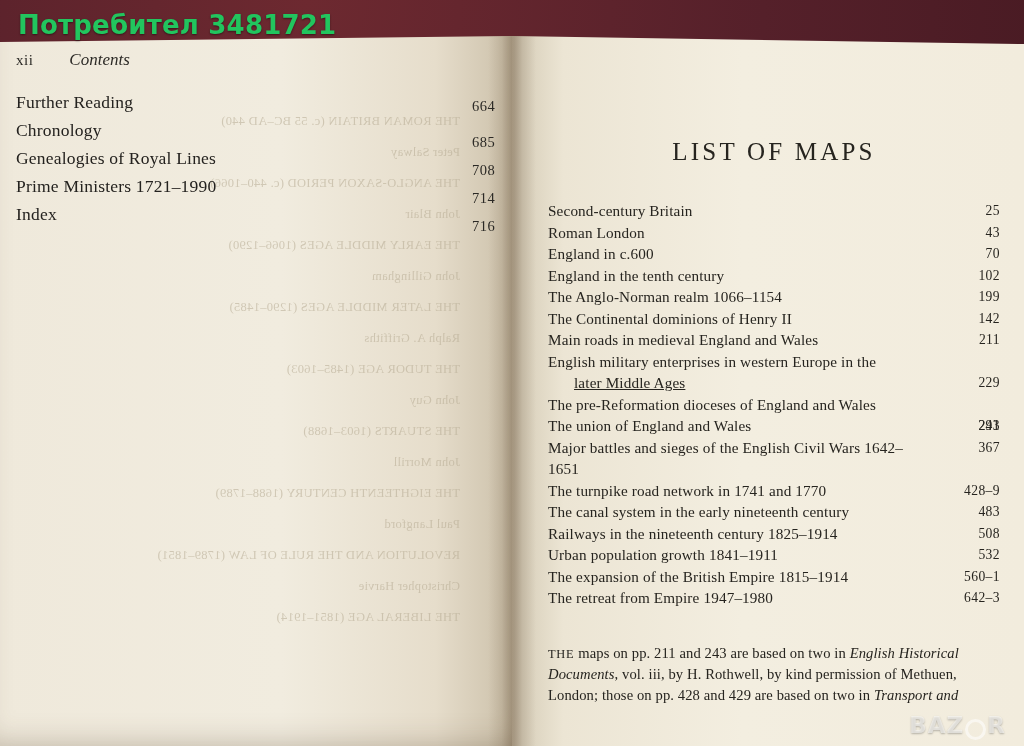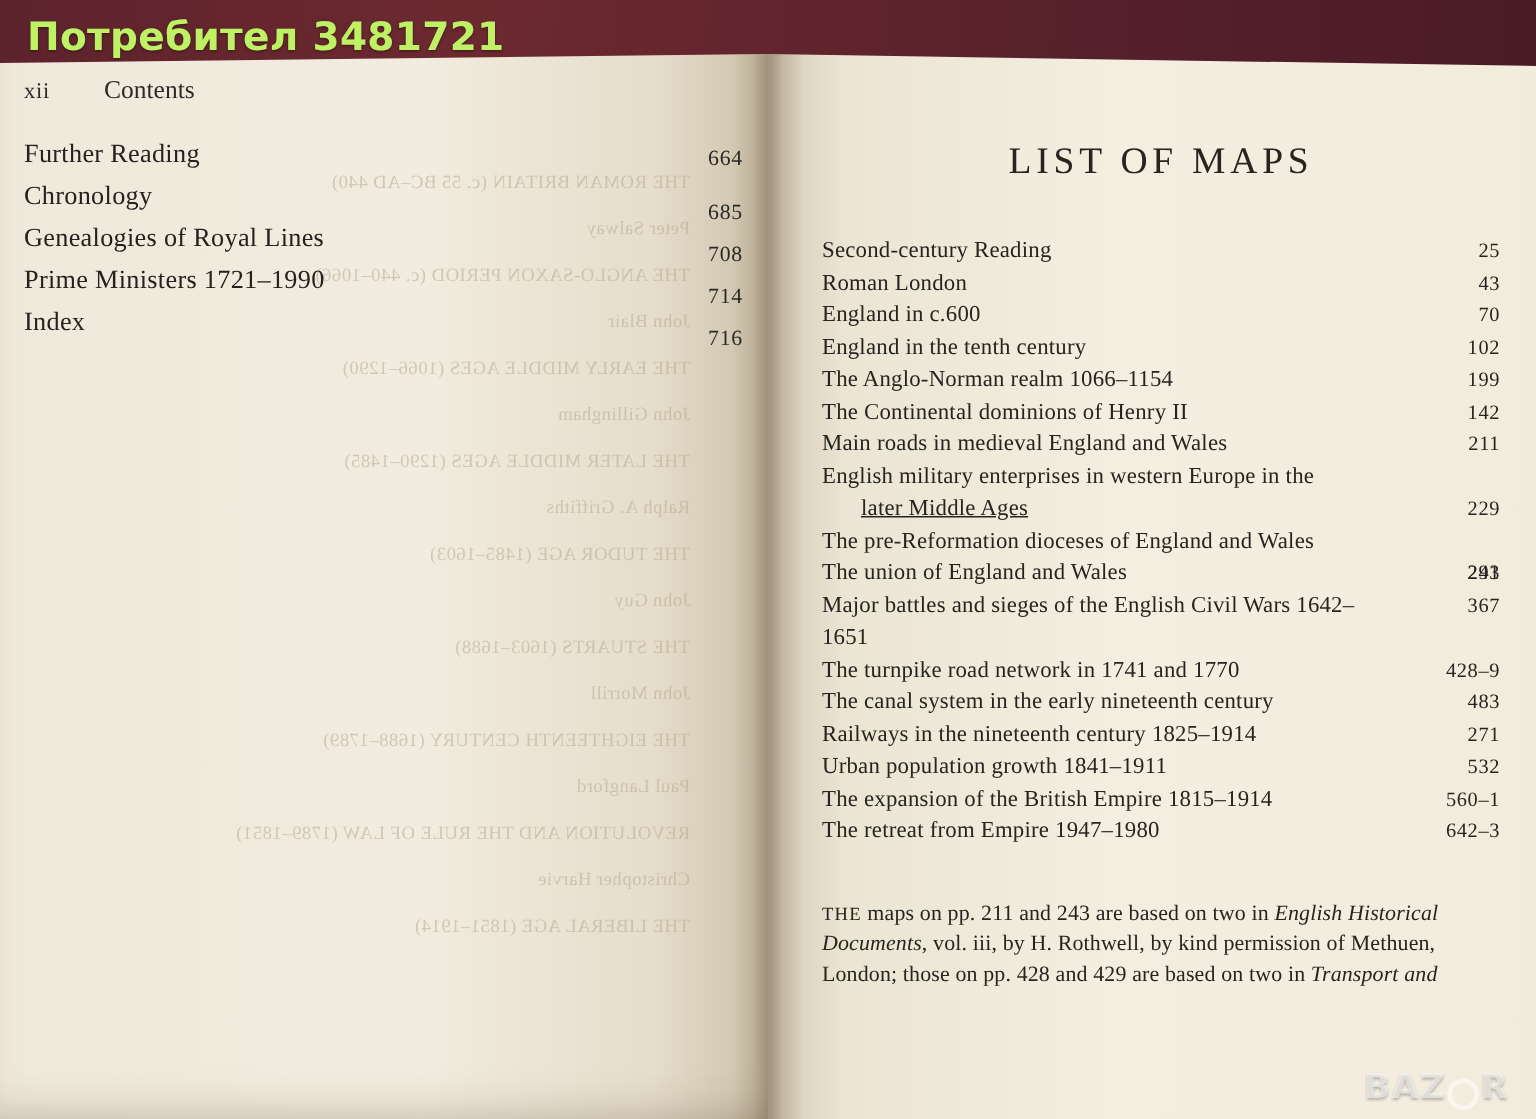--- a/index.html
+++ b/index.html
@@ -24,21 +24,21 @@
   }
 
   
   .watermark-user {
     position: absolute;
     left: 18px;
     top: 10px;
     font-family: "DejaVu Sans", sans-serif;
     font-size: 26px;
     font-weight: bold;
-    color: #bef264;
+    color: #22c55e;
     letter-spacing: 0.2px;
     text-shadow: 0 1px 2px rgba(0,0,0,0.45);
     z-index: 40;
   }
 
   
   .book {
     position: absolute;
     left: 0;
     top: 36px;
@@ -126,21 +126,21 @@
   .folio-line {
     display: flex;
     align-items: baseline;
     gap: 36px;
     font-size: 17px;
     color: #2c2a26;
     margin-bottom: 22px;
     padding-left: 2px;
   }
   .folio-num { font-size: 15px; letter-spacing: 0.5px; }
-  .folio-title { font-size: 17px; }
+  .folio-title { font-style: italic; font-size: 17px; }
 
   .toc-list { position: relative; }
   .toc-row {
     position: relative;
     height: 28px;
     font-size: 17.5px;
     color: #24221f;
     letter-spacing: 0.2px;
   }
   .toc-label { position: absolute; left: 2px; top: 0; }
@@ -160,21 +160,21 @@
     left: 548px;
     top: 14px;
     width: 452px;
     z-index: 10;
   }
   .maps-heading {
     text-align: center;
     font-size: 25px;
     letter-spacing: 3.2px;
     color: #26241f;
-    margin: 44px 0 34px 0;
+    margin: 88px 0 34px 0;
     font-family: "Liberation Serif", serif;
   }
   .map-row {
     position: relative;
     min-height: 21.5px;
     font-size: 15.2px;
     color: #26241f;
     letter-spacing: 0.15px;
     line-height: 21.5px;
   }
@@ -269,21 +269,21 @@
           <span class="toc-label">Index</span>
           <span class="toc-page" style="top: 14px;">716</span>
         </div>
       </div>
   </div>
 
   <div class="right-content">
     <div class="maps-heading">LIST OF MAPS</div>
     <div class="maps-list" id="maps-list">
         <div class="map-row">
-          <span class="map-label">Second-century Reading</span>
+          <span class="map-label">Second-century Britain</span>
           <span class="map-page">25</span>
         </div>
         <div class="map-row">
           <span class="map-label">Roman London</span>
           <span class="map-page">43</span>
         </div>
         <div class="map-row">
           <span class="map-label">England in c.600</span>
           <span class="map-page">70</span>
         </div>
@@ -325,21 +325,21 @@
         <div class="map-row">
           <span class="map-label">The turnpike road network in 1741 and 1770</span>
           <span class="map-page">428–9</span>
         </div>
         <div class="map-row">
           <span class="map-label">The canal system in the early nineteenth century</span>
           <span class="map-page">483</span>
         </div>
         <div class="map-row">
           <span class="map-label">Railways in the nineteenth century 1825–1914</span>
-          <span class="map-page">271</span>
+          <span class="map-page">508</span>
         </div>
         <div class="map-row">
           <span class="map-label">Urban population growth 1841–1911</span>
           <span class="map-page">532</span>
         </div>
         <div class="map-row">
           <span class="map-label">The expansion of the British Empire 1815–1914</span>
           <span class="map-page">560–1</span>
         </div>
         <div class="map-row">

